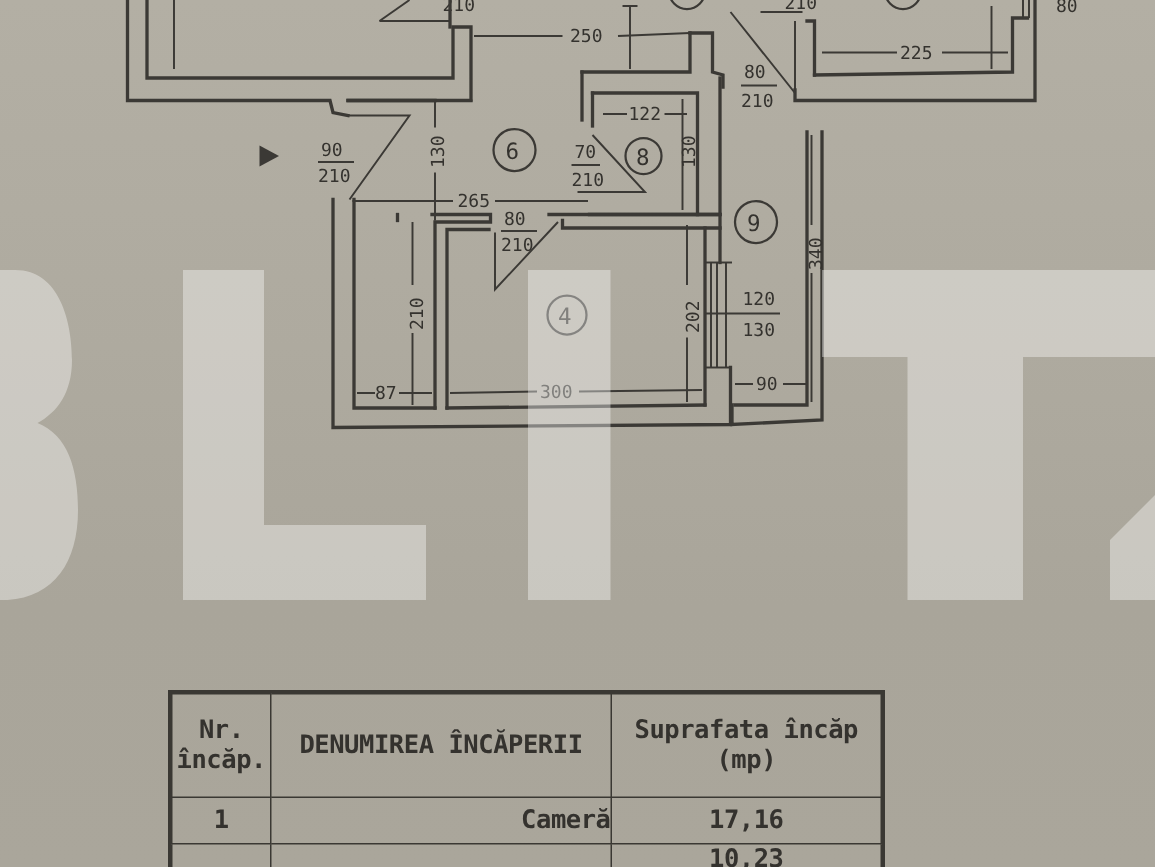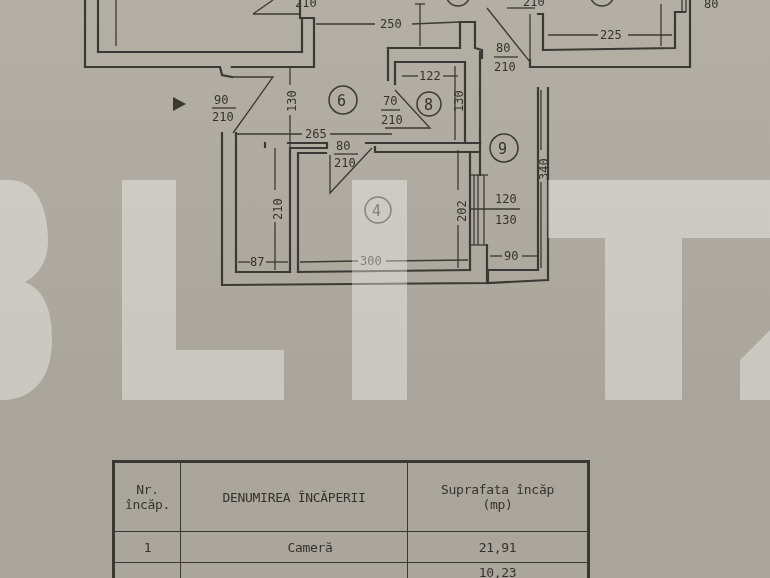--- a/index.html
+++ b/index.html
@@ -20,28 +20,28 @@
   .plan circle { stroke: #3b3935; stroke-width: 1.5; fill: none; }
   .watermark { position: absolute; left: 0; top: 0; width: 770px; height: 420px; pointer-events: none; }
 
   .table-wrap {
     position: absolute; left: 112px; top: 460px; width: 474px;
     border: 2px solid #3a3833; border-bottom: none;
     font-family: "DejaVu Sans Mono", monospace; color: #34322e;
   }
   table { border-collapse: collapse; width: 100%; }
   td, th {
-    border: 1.5px solid #3a3833; font-weight: normal; font-size: 13px;
+    border: 1.5px solid #3a3833; font-weight: bold; font-size: 17px;
     text-align: center; padding: 0; letter-spacing: -0.3px;
   }
   th { height: 68px; }
   th.c1 { width: 65px; }
   th.c2 { width: 226px; }
   td { height: 30px; }
-  td.name { text-align: center; padding-left: 32px; }
+  td.name { text-align: right; padding-left: 32px; }
   tr.partial td { height: 14px; border-bottom: none; }
 </style>
 </head>
 <body>
 
 <div class="paper"></div>
 
 <svg class="plan" viewBox="0 0 770 410">
 
   <g>
@@ -209,21 +209,21 @@
       </th>
       <th class="c2">DENUMIREA ÎNCĂPERII</th>
       <th>
         <span>Suprafata încăp</span><br>
         <span>(mp)</span>
       </th>
     </tr>
     <tr>
       <td>1</td>
       <td class="name">Cameră</td>
-      <td>21,91</td>
+      <td>17,16</td>
     </tr>
     <tr class="partial">
       <td></td>
       <td></td>
       <td style="vertical-align:top;overflow:hidden;line-height:24px;"><span style="position:relative;top:-2px;">10,23</span></td>
     </tr>
   </tbody>
     </table>
 </div>
 

